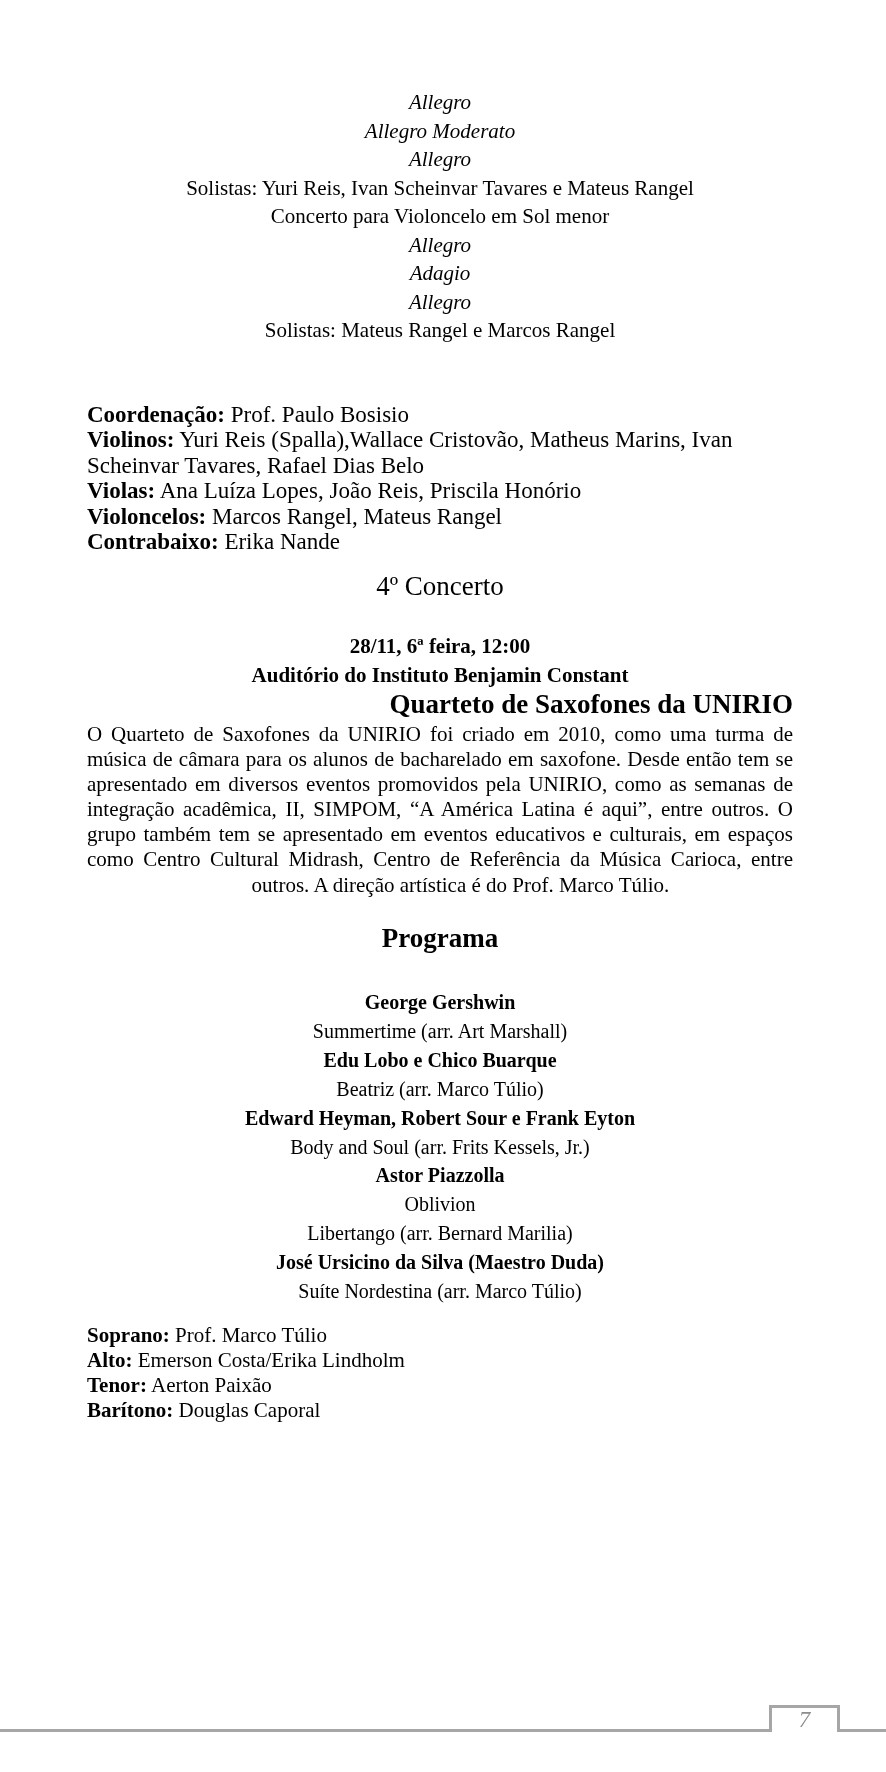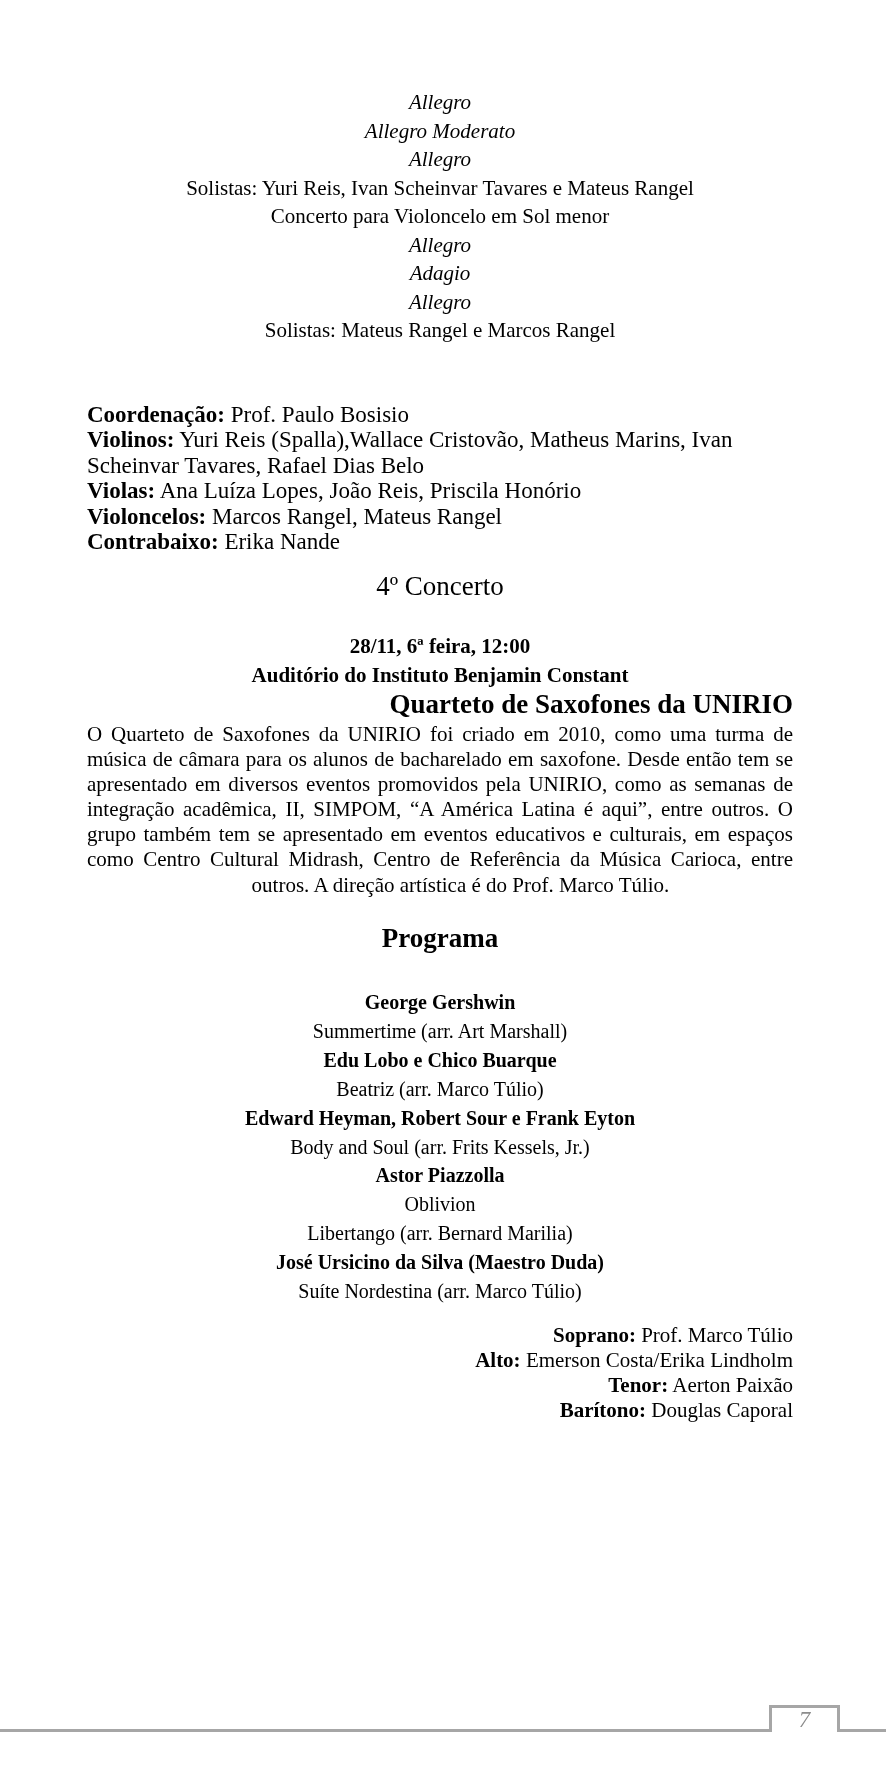--- a/index.html
+++ b/index.html
@@ -16,21 +16,21 @@
   .blockA     { top:88px;  font-size:21px; line-height:28.5px; }
   .credits1   { top:402px; font-size:23px; line-height:25.4px; }
   .concertNo  { top:574px; font-size:27px; line-height:25px; }
   .header4    { top:632px; font-size:21px; line-height:28.5px; }
   .header4 .big { font-size:27px; line-height:31px;text-align:right; }
   .about      { top:722px; font-size:21px; line-height:25.1px; }
   .jline { text-align:justify; text-align-last:justify; }
   .jlast { text-align:center;margin-left:41px; }
   .programHead{ top:924px; font-size:27px; line-height:28.5px; }
   .programList{ top:979px; font-size:20px; line-height:28.9px;margin-top:9px; }
-  .credits2   { top:1323px; font-size:21px; line-height:25.1px;text-align:right; }
+  .credits2   { top:1323px; font-size:21px; line-height:25.1px; }
 
   .footer-line {
     position:absolute; left:0; top:1729px; width:886px; height:3px;
     background:#a6a6a6;
   }
   .page-tab {
     position:absolute; left:769px; top:1705px; width:71px; height:27px;
     background:#ffffff; box-sizing:border-box;
     border-top:3px solid #a6a6a6; border-left:3px solid #a6a6a6; border-right:3px solid #a6a6a6;
     text-align:center; font-size:23px; line-height:24px;

